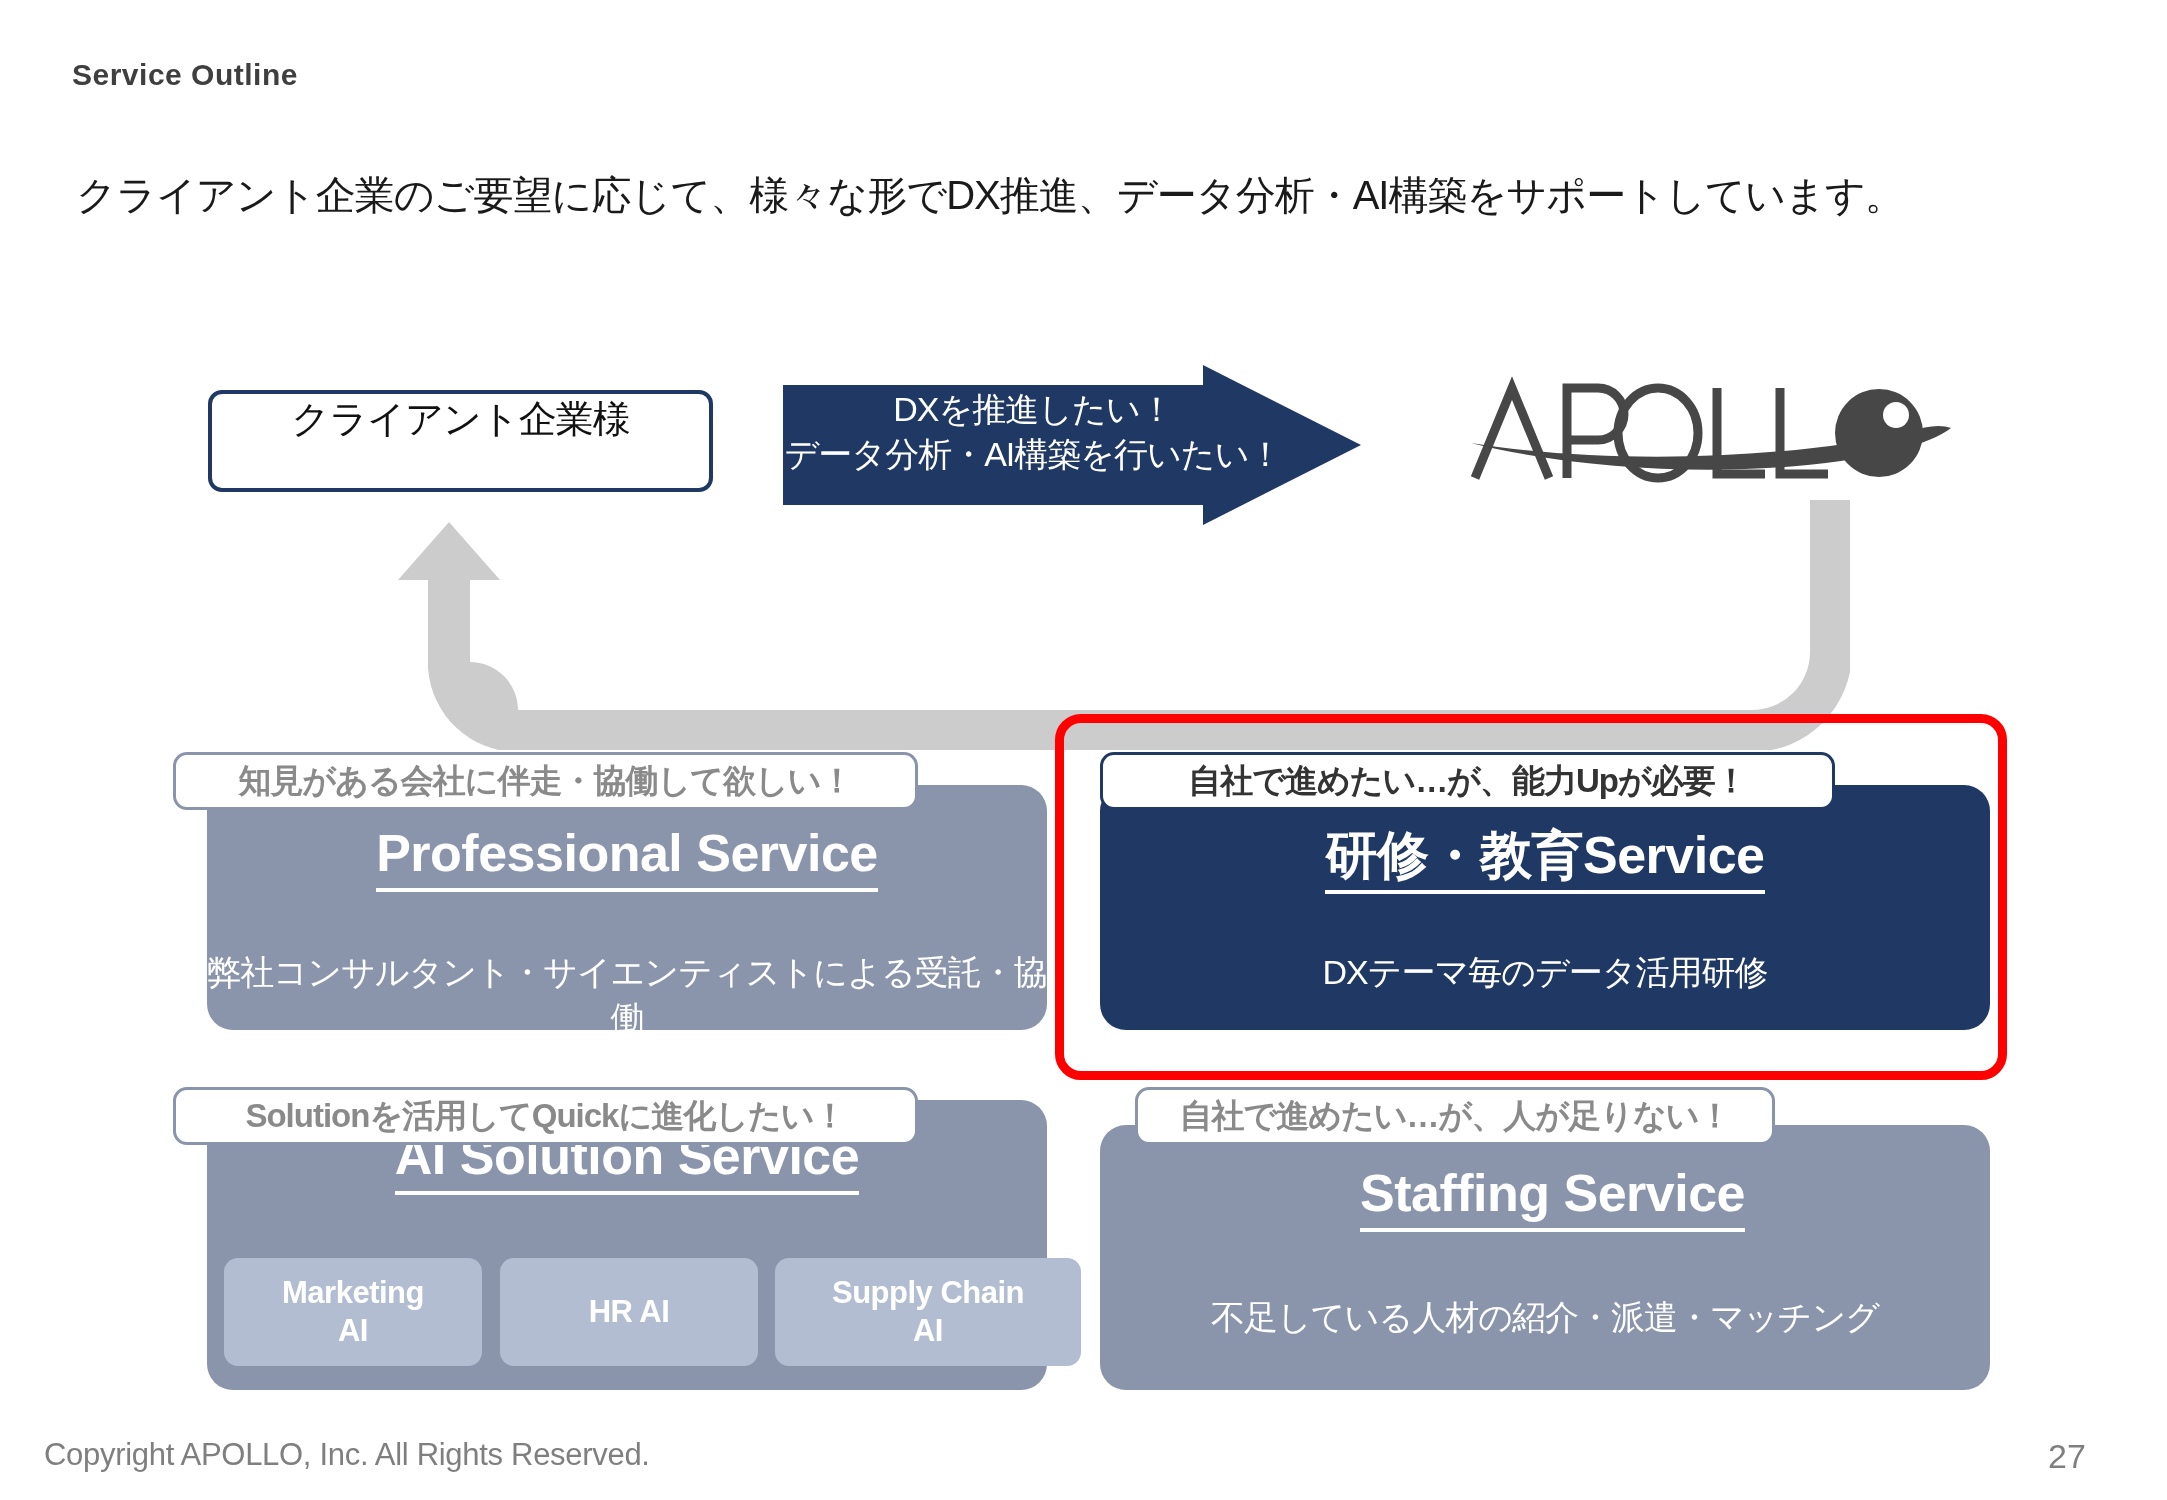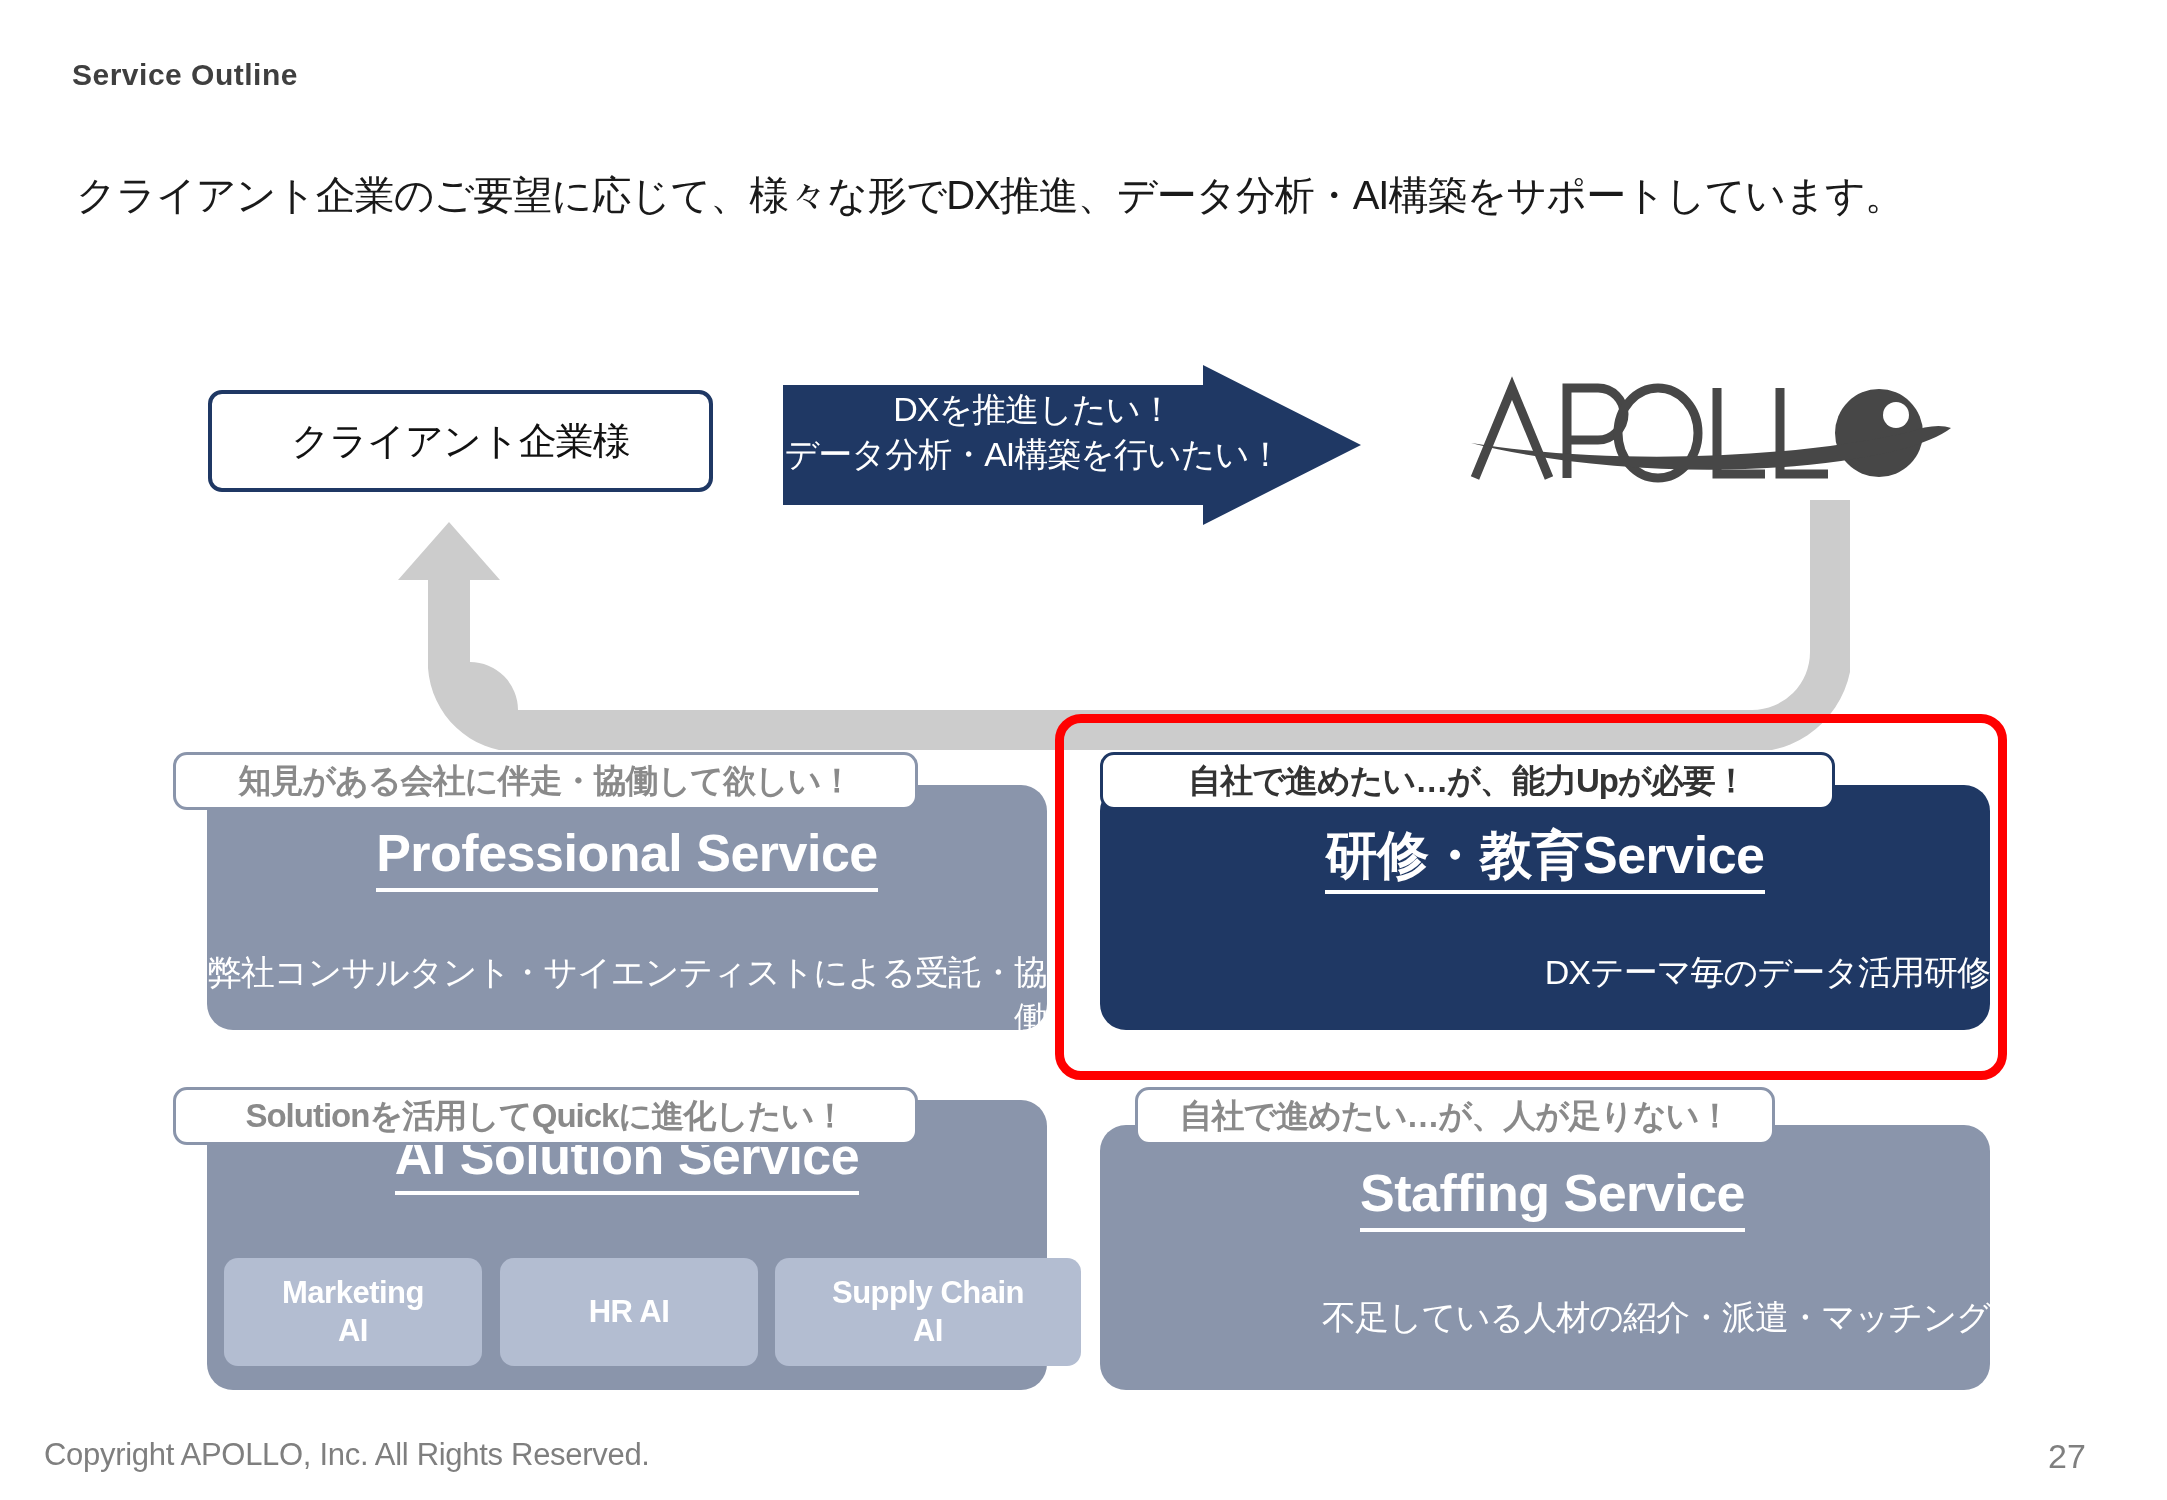--- a/index.html
+++ b/index.html
@@ -41,21 +41,20 @@
   .client-box {
     position: absolute;
     left: 208px;
     top: 390px;
     width: 505px;
     height: 102px;
     border: 4px solid #1f3864;
     border-radius: 14px;
     background: #ffffff;
     display: flex;
-    align-items: center;
     justify-content: center;
   }
   .client-box-label {
     font-size: 38px;
     color: #111111;
     letter-spacing: -1px;
   }
 
   
   .request-arrow {
@@ -130,21 +129,21 @@
   }
   .card-title u {
     text-decoration: none;
     border-bottom: 4px solid #ffffff;
     padding-bottom: 6px;
   }
   .card-sub {
     position: absolute;
     left: 0;
     right: 0;
-    text-align: right;
+    text-align: center;
     color: #ffffff;
     font-size: 34px;
     letter-spacing: -1px;
   }
 
   
   .badge {
     position: absolute;
     height: 58px;
     border: 3px solid #8a95ab;

